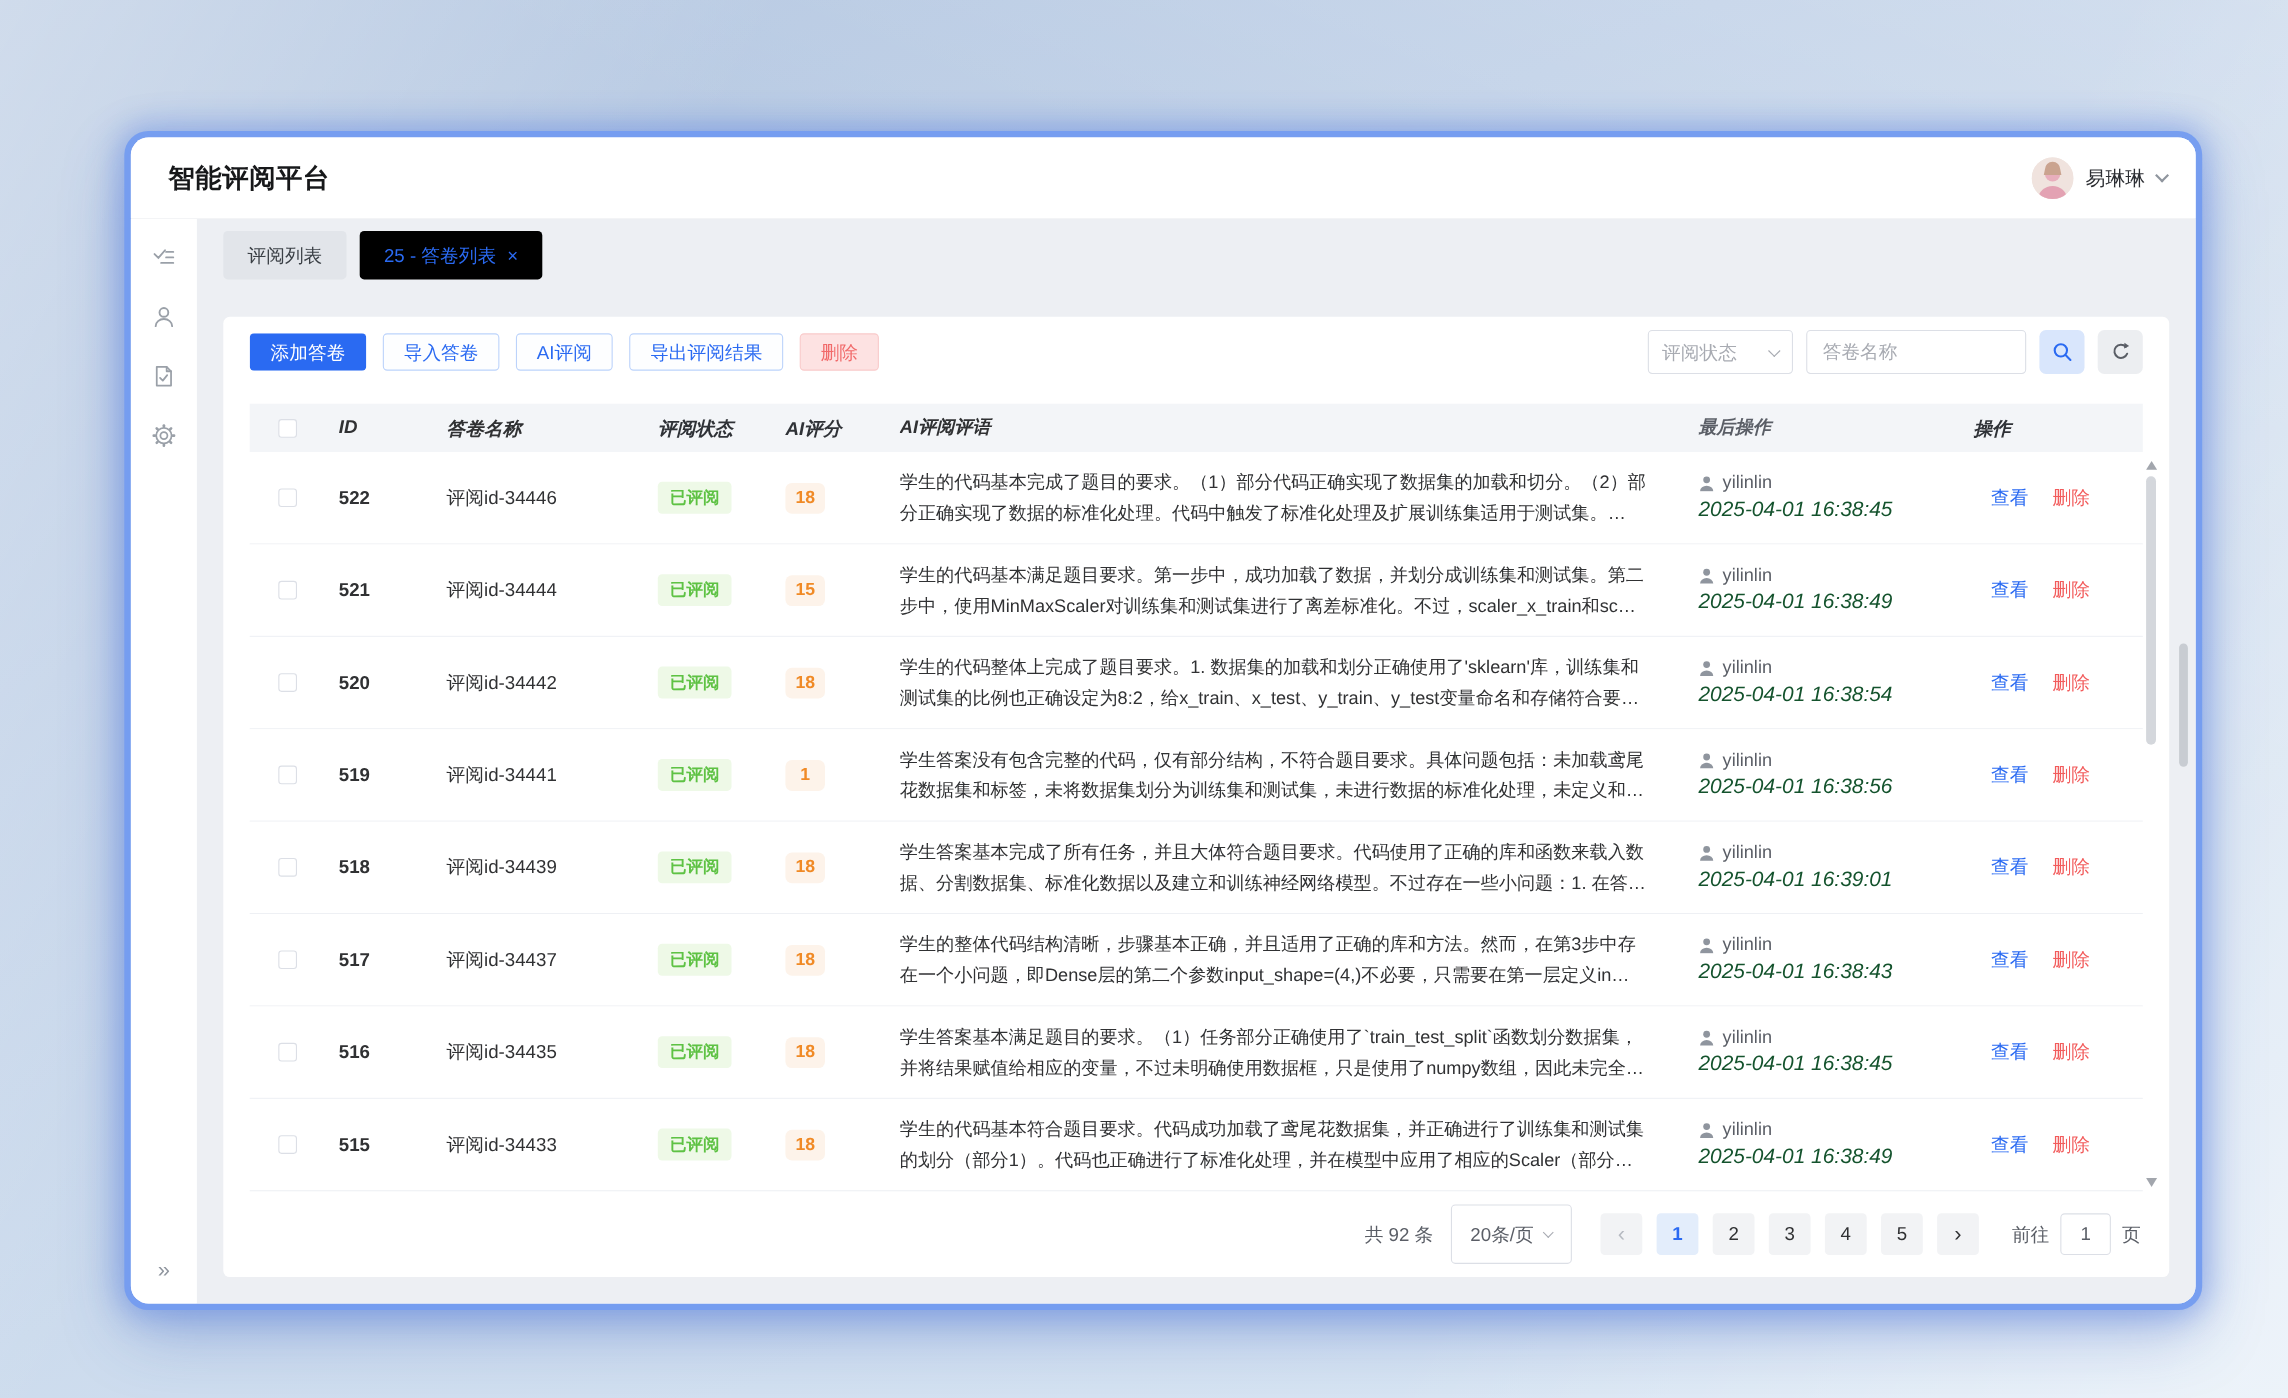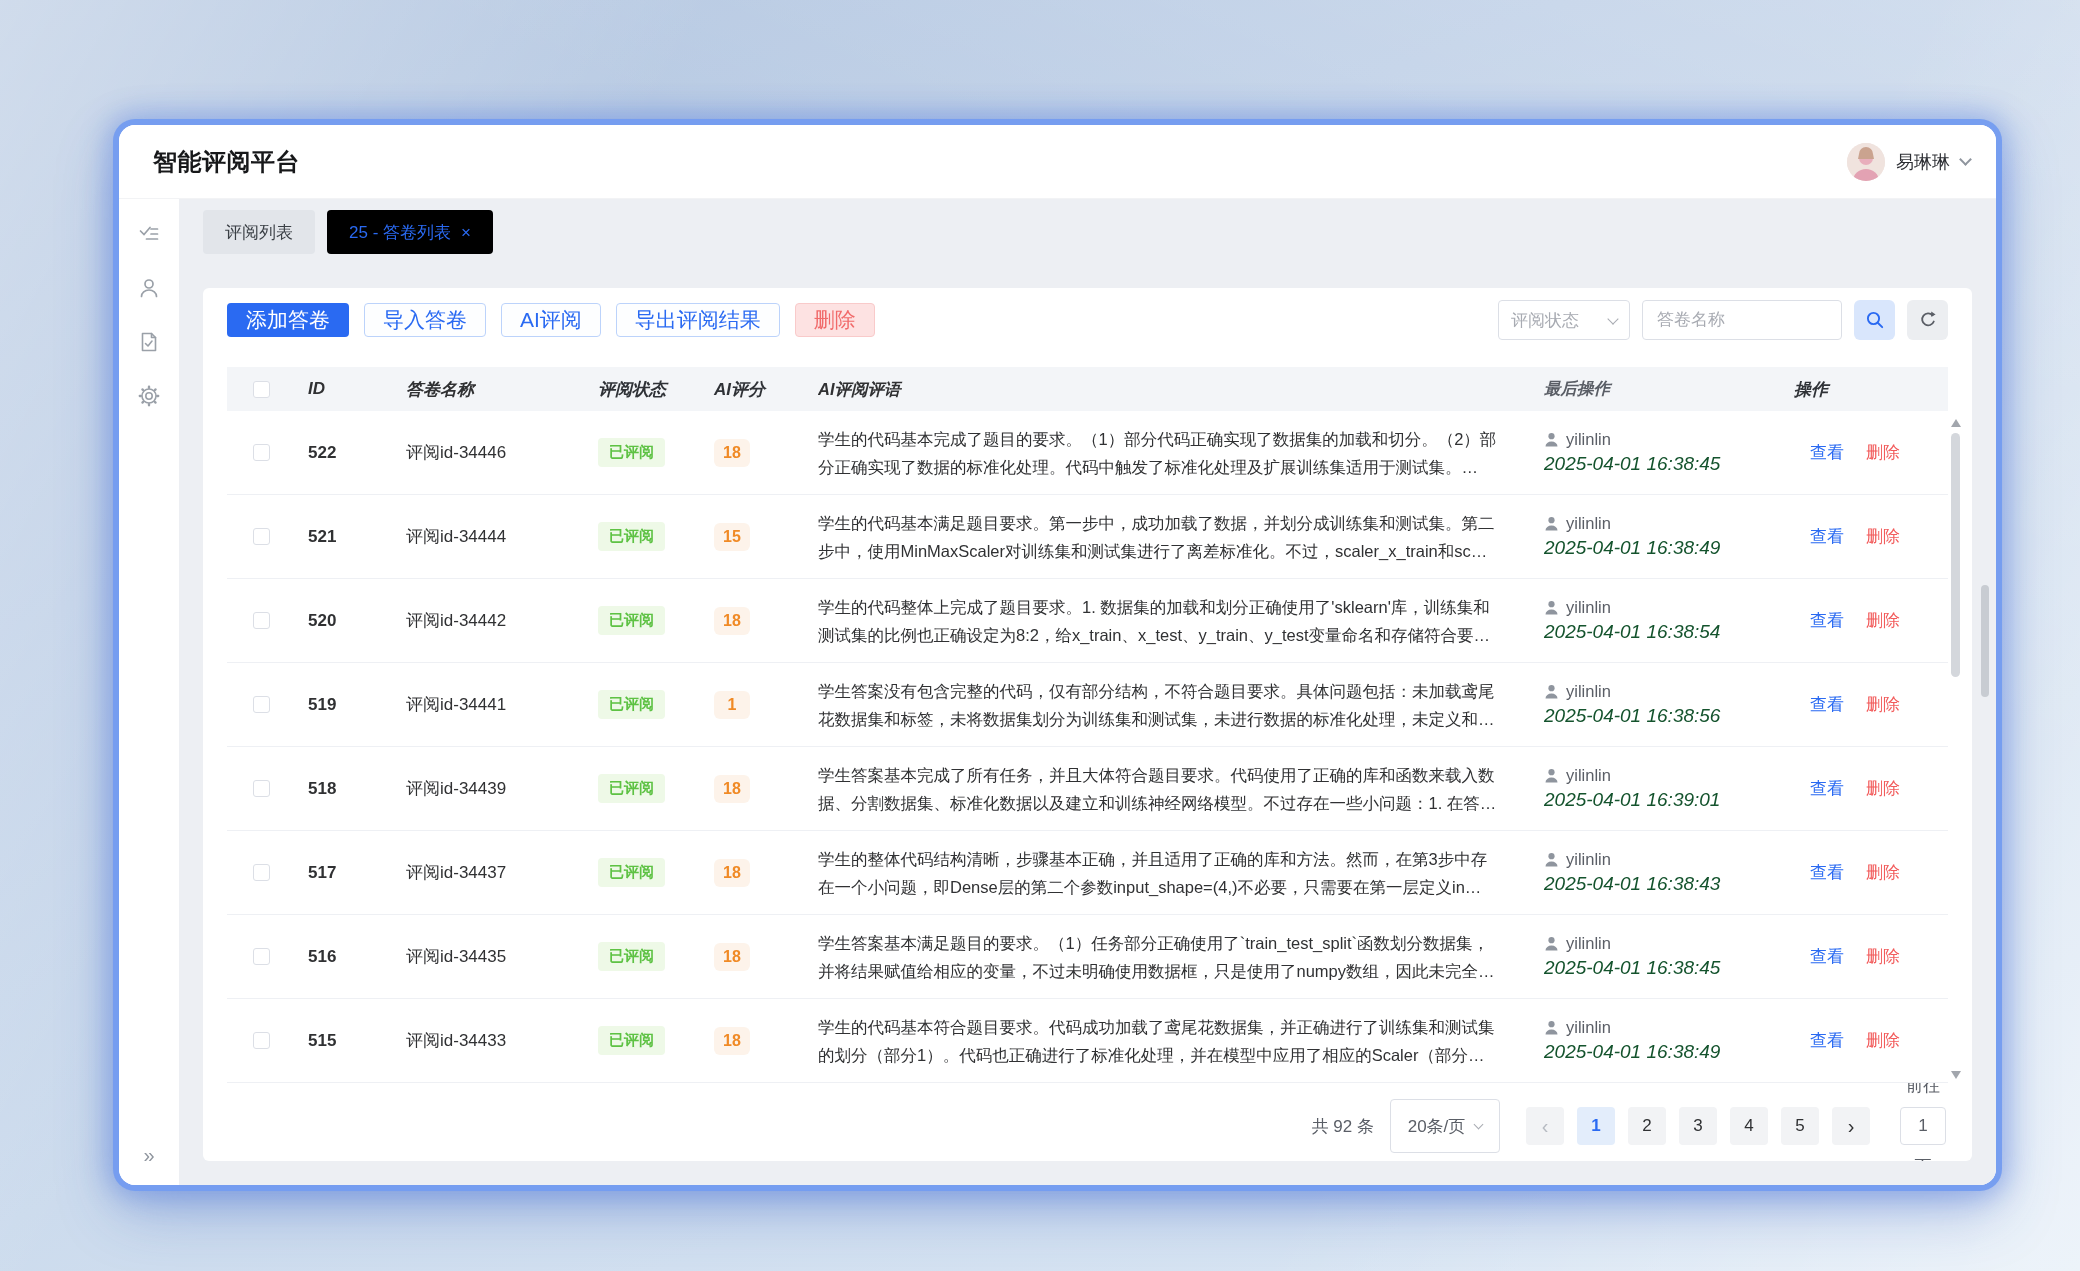--- a/index.html
+++ b/index.html
@@ -56,21 +56,21 @@
   .tab.active { background:#000000; color:#2a6af2; gap:10px; }
   .tab-close { font-size:17px; color:#2a6af2; line-height:1; }
   
   .panel {
     margin:34px 0 24px; background:#fff; border-radius:6px; flex:1;
     display:flex; flex-direction:column; padding:12px 24px 0; overflow:hidden;
   }
   .toolbar { display:flex; align-items:center; }
   .tb-left { display:flex; gap:15px; }
   .btn {
-    height:34px; border-radius:4px; font-size:21px; padding:0 18px;
+    height:34px; border-radius:4px; font-size:17px; padding:0 18px;
     border:1px solid transparent; cursor:pointer; background:#fff;
     font-family:inherit; white-space:nowrap;
   }
   .btn-primary { background:#2a6af2; color:#fff; }
   .btn-plain   { border-color:#bcd3fb; color:#2a6af2; background:#fdfeff; }
   .btn-danger  { background:#fde2e2; color:#f16a6a; border-color:#f9caca; }
   .tb-right { margin-left:auto; display:flex; align-items:center; gap:12px; }
   .select-box {
     width:132px; height:40px; border:1px solid #dcdfe6; border-radius:4px; background:#fff;
     display:flex; align-items:center; padding:0 12px; cursor:pointer;
@@ -145,21 +145,21 @@
     display:flex; align-items:center; justify-content:center; gap:10px; cursor:pointer; color:#5a5e66;
   }
   .pg-select .chev { width:7px; height:7px; border-left:1.5px solid #a8abb2; border-bottom:1.5px solid #a8abb2; transform:rotate(-45deg); margin-top:-3px; }
   .pg-group { display:flex; gap:13px; margin-left:10px; }
   .page-btn, .pg-arrow {
     min-width:38px; height:38px; border:none; border-radius:4px; background:#f2f3f5;
     font-size:17px; color:#303133; cursor:pointer; font-family:inherit;
   }
   .pg-arrow { color:#b6bac1; font-size:20px; }
   .page-btn.active { background:#e3edfb; color:#2a6af2; font-weight:700; }
-  .goto { display:flex; align-items:center; gap:10px; margin-left:14px;flex-direction:column; }
+  .goto { display:flex; align-items:center; gap:10px; margin-left:14px; }
   .goto-input {
     width:46px; height:38px; border:1px solid #dcdfe6; border-radius:4px;
     text-align:center; font-size:17px; color:#5a5e66; font-family:inherit;
   }
   .win-scrollbar { position:absolute; right:7px; top:460px; width:8px; height:112px; background:#c8ccd2; border-radius:4px; cursor:pointer; }
 </style>
 </head>
 <body>
 
 <div class="desktop">

